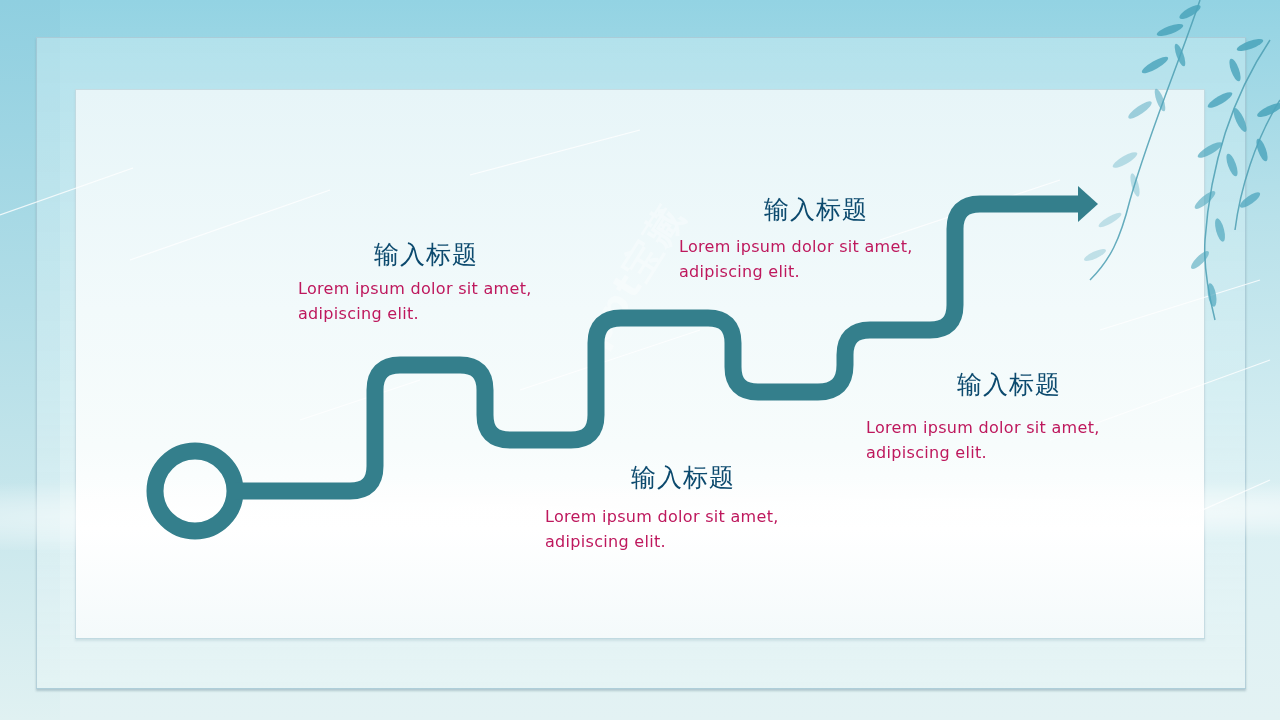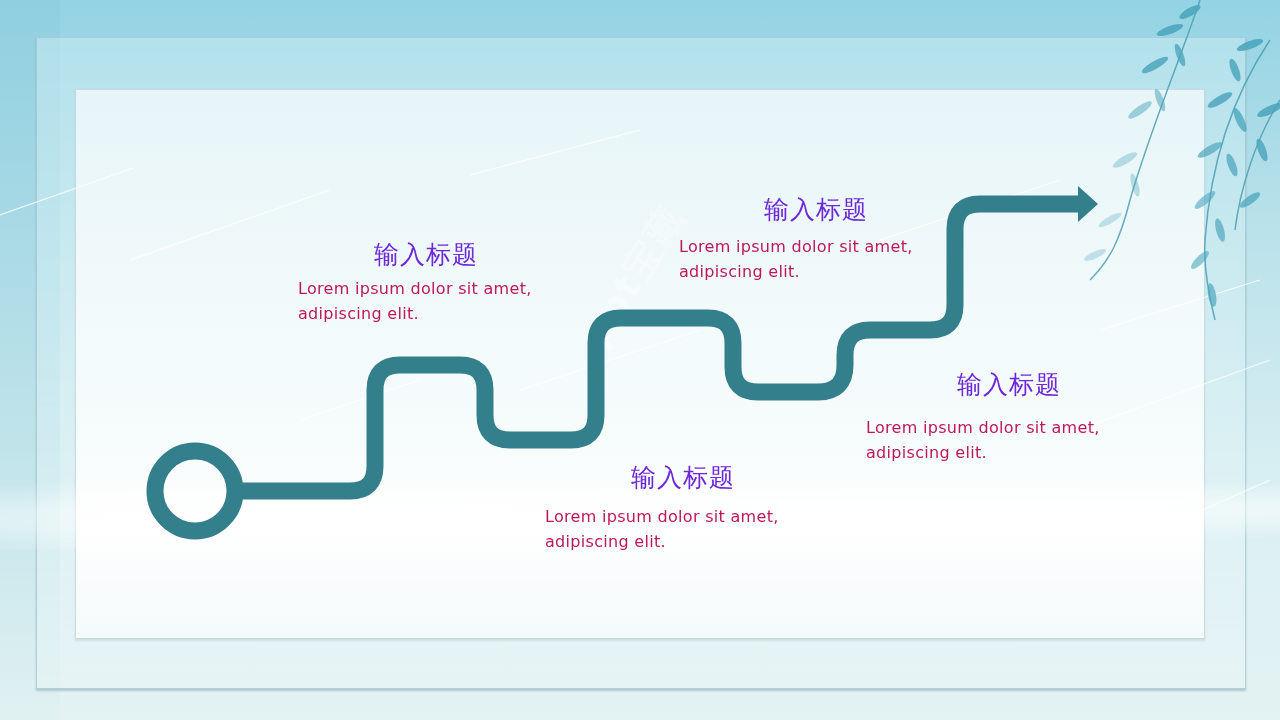--- a/index.html
+++ b/index.html
@@ -15,21 +15,21 @@
   .frame-inner { position:absolute; left:75px; top:89px; width:1128px; height:548px;
     border:1px solid rgba(160,195,205,0.55);
     box-shadow: 0 2px 2px rgba(160,190,200,0.35);
     background: linear-gradient(180deg, #e7f5f8 0%, #f2fafb 40%, #f7fcfc 65%, #ffffff 80%, #f4fafb 100%); }
   .cloud { position:absolute; left:0; top:470px; width:1280px; height:80px;
     background: radial-gradient(ellipse at 30% 60%, rgba(255,255,255,0.8), rgba(255,255,255,0) 60%),
                 radial-gradient(ellipse at 75% 50%, rgba(255,255,255,0.8), rgba(255,255,255,0) 55%);
     pointer-events:none; }
   .streaks { position:absolute; left:0; top:0; width:1280px; height:720px; pointer-events:none; }
   .diagram { position:absolute; left:0; top:0; width:1280px; height:720px; }
-  .title { position:absolute; font-size:25px; color:#6d28d9; letter-spacing:1px; white-space:nowrap; }
+  .title { position:absolute; font-size:25px; color:#0c4a6e; letter-spacing:1px; white-space:nowrap; }
   .desc { position:absolute; font-size:16px; color:#be185d; line-height:24.5px; white-space:nowrap; letter-spacing:0.3px; }
   .willow { position:absolute; right:0; top:0; width:240px; height:330px; pointer-events:none; }
   .watermark { position:absolute; left:570px; top:330px; font-size:38px; color:rgba(255,255,255,0.35);
     transform: rotate(-58deg); transform-origin:left top; font-weight:bold; letter-spacing:2px; }
 </style>
 </head>
 <body>
 
 <div class="bg-left"></div>
 <div class="frame-outer"></div>

